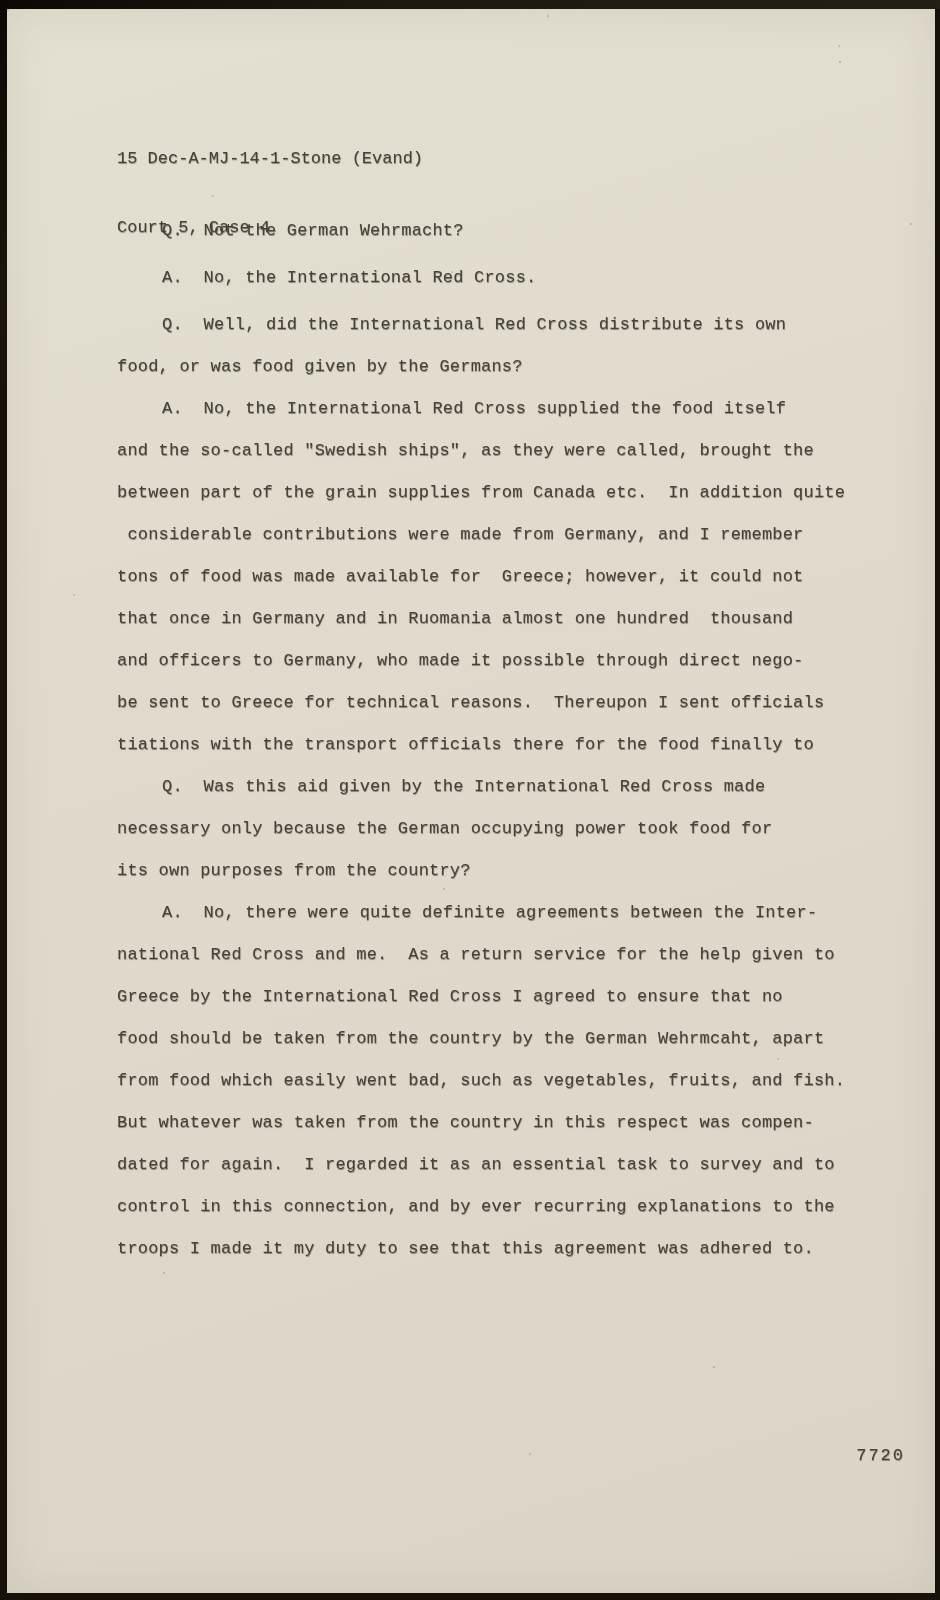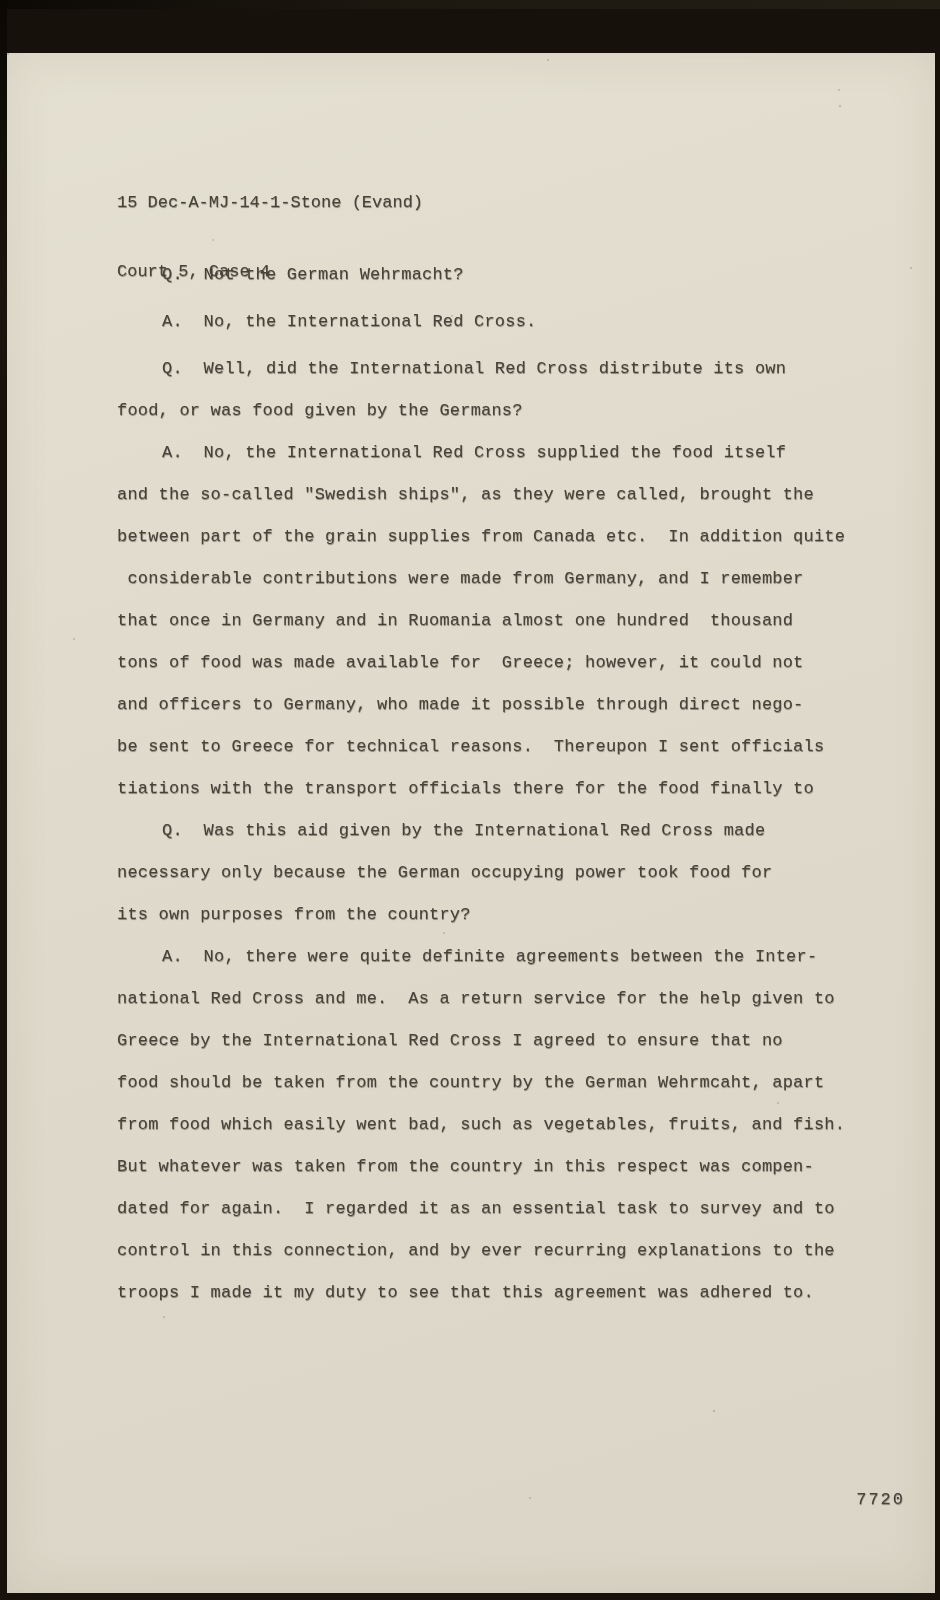--- a/index.html
+++ b/index.html
@@ -8,21 +8,20 @@
     background:#16120b;
     position:relative;
     overflow:hidden;
     font-family:"Liberation Mono","DejaVu Sans Mono",monospace;
   }
   .paper{
     position:absolute;
     left:7px;top:9px;right:5px;bottom:7px;
     background:linear-gradient(163deg,#e4e0d1 0%,#dfdacb 45%,#dad5c6 100%);
     box-shadow:inset 0 0 45px rgba(90,80,60,0.10);
-    margin-top:44px;
   }
   .ink{
     color:#46423a;
     text-shadow:0.4px 0.5px 0.7px rgba(70,63,52,0.55);
   }
   .header{
     position:absolute;
     left:110px;top:92px;
     font-size:17px;
     line-height:23px;
@@ -87,22 +86,22 @@
 
   <div class="lines ink">
       <div class="line first gap">Q.  Not the German Wehrmacht?</div>
       <div class="line first gap">A.  No, the International Red Cross.</div>
       <div class="line first">Q.  Well, did the International Red Cross distribute its own</div>
       <div class="line">food, or was food given by the Germans?</div>
       <div class="line first">A.  No, the International Red Cross supplied the food itself</div>
       <div class="line">and the so-called "Swedish ships", as they were called, brought the</div>
       <div class="line">between part of the grain supplies from Canada etc.  In addition quite</div>
       <div class="line"> considerable contributions were made from Germany, and I remember</div>
+      <div class="line">tons of food was made available for  Greece; however, it could not</div>
       <div class="line">that once in Germany and in Ruomania almost one hundred  thousand</div>
-      <div class="line">tons of food was made available for  Greece; however, it could not</div>
       <div class="line">and officers to Germany, who made it possible through direct nego-</div>
       <div class="line">be sent to Greece for technical reasons.  Thereupon I sent officials</div>
       <div class="line">tiations with the transport officials there for the food finally to</div>
       <div class="line first">Q.  Was this aid given by the International Red Cross made</div>
       <div class="line">necessary only because the German occupying power took food for</div>
       <div class="line">its own purposes from the country?</div>
       <div class="line first">A.  No, there were quite definite agreements between the Inter-</div>
       <div class="line">national Red Cross and me.  As a return service for the help given to</div>
       <div class="line">Greece by the International Red Cross I agreed to ensure that no</div>
       <div class="line">food should be taken from the country by the German Wehrmcaht, apart</div>

